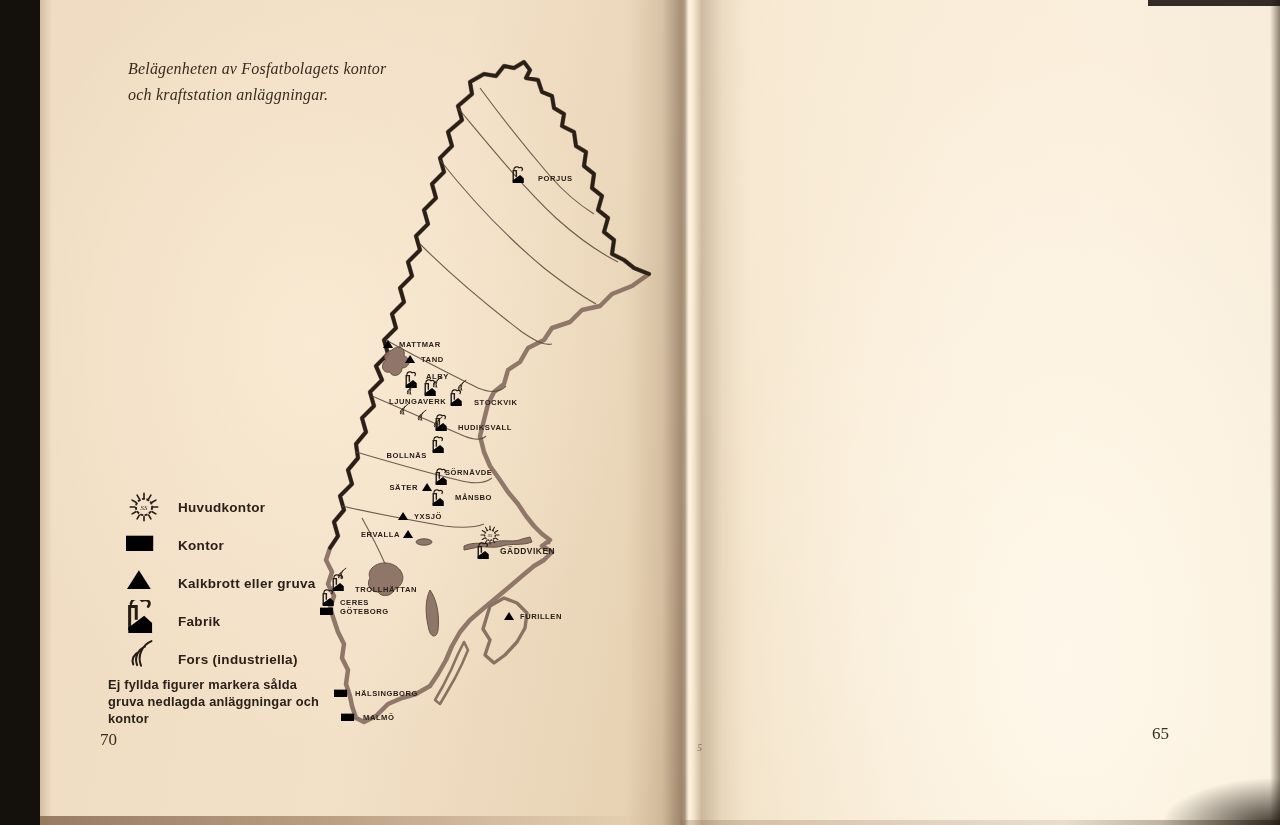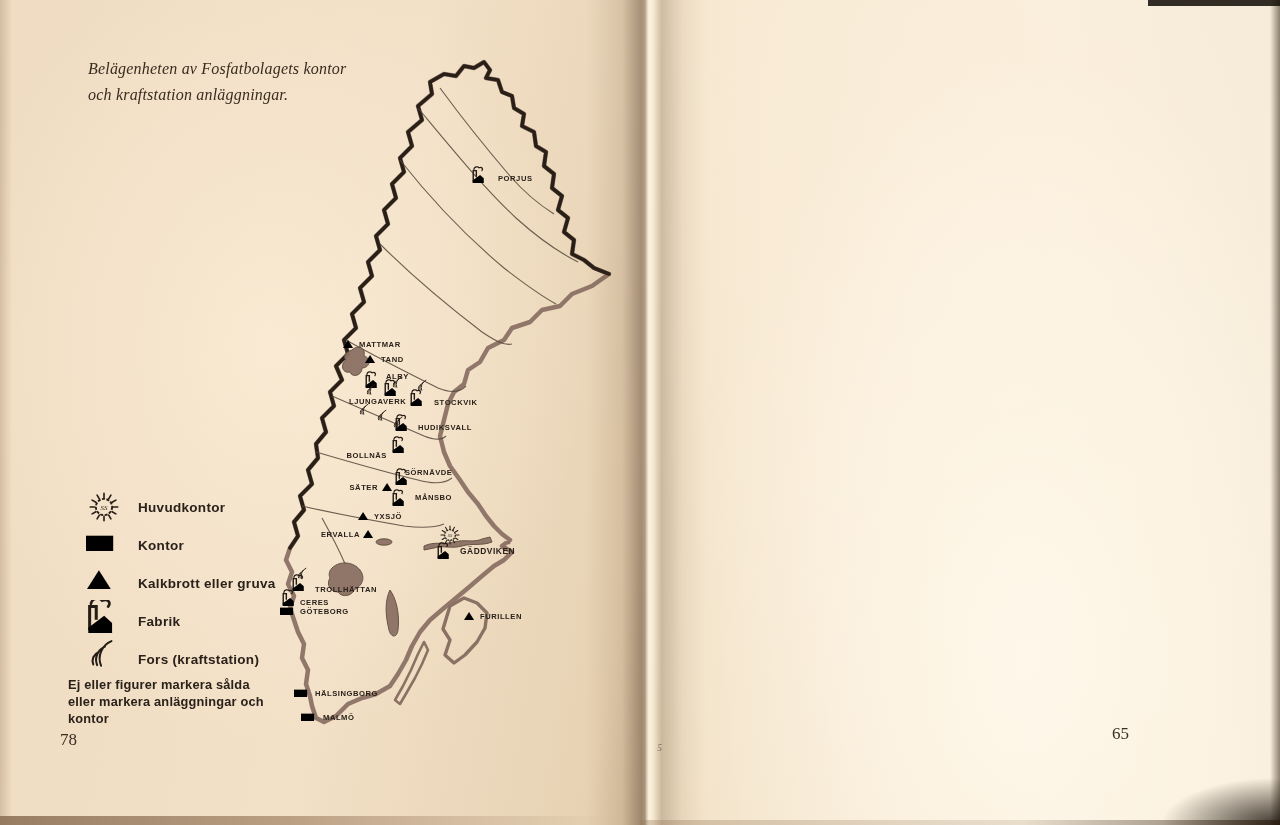--- a/index.html
+++ b/index.html
@@ -1,21 +1,21 @@
 <!DOCTYPE html>
 <html><head>
 <meta charset="utf-8">
 <style>
   html,body{margin:0;padding:0;}
   body{
     width:1280px;height:825px;position:relative;overflow:hidden;
     background:#14100b;
     font-family:"Liberation Serif", serif;
   }
-  .spread{position:absolute;inset:0;}
+  .spread{position:absolute;inset:0;margin-left:40px;}
   .page{position:absolute;top:0;height:825px;}
   .page-left{
     left:0;width:646px;
     background:
       radial-gradient(ellipse at 42% 42%, rgba(250,235,212,.9) 0%, rgba(243,226,200,.0) 60%),
       linear-gradient(100deg,#efdcc2 0%,#f2e0c7 55%,#e7d2b3 92%,#dcc6a5 100%);
   }
   .page-right{
     left:646px;width:634px;
     background:
@@ -301,29 +301,29 @@
               </g>
             </svg></span>
           <span class="leg-lab">Fabrik</span>
         </div>
         <div class="leg-row">
           <span class="leg-ic"><svg width="50" height="38" viewBox="0 0 50 38">
               <g class="marker is-filled" transform="translate(10,27) scale(1.35)">
                 <use href="#sym-fors"></use>
               </g>
             </svg></span>
-          <span class="leg-lab">Fors (kraftstation)</span>
+          <span class="leg-lab">Fors (industriella)</span>
         </div>
       </div>
     <div class="legend-note" id="legend-note">
-        <div>Ej eller figurer markera sålda</div>
-        <div>eller markera anläggningar och</div>
+        <div>Ej fyllda figurer markera sålda</div>
+        <div>gruva nedlagda anläggningar och</div>
         <div>kontor</div>
       </div>
-    <div class="pagenum pn-left">78</div>
+    <div class="pagenum pn-left">70</div>
   </div>
 
   <div class="page page-right">
     
   </div>
 
   <div class="pagenum pn-right">65</div>
   <div class="sig-mark">5</div>
 
   <div class="gutter"></div>

